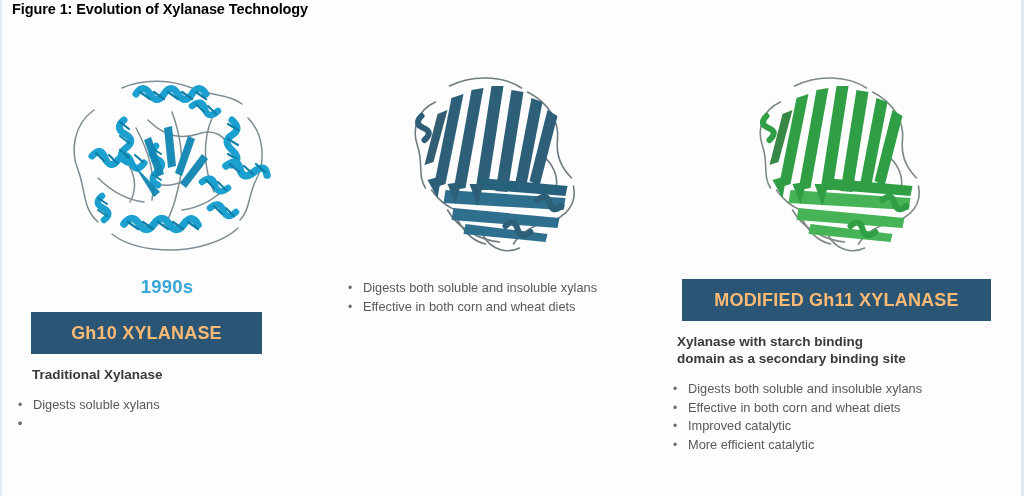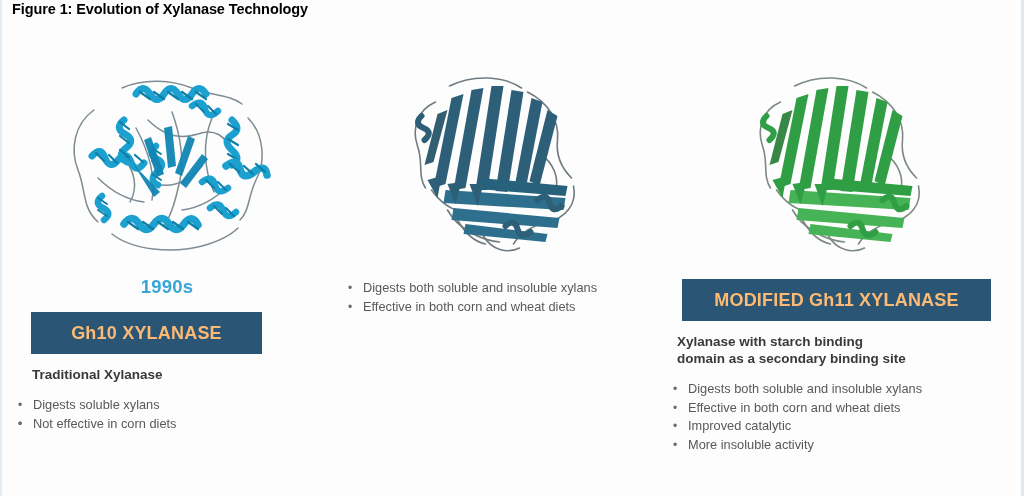--- a/index.html
+++ b/index.html
@@ -238,21 +238,21 @@
 
     <div class="decade d1">1990s</div>
 
     <div class="banner b1">Gh10 XYLANASE</div>
 
     <div class="subtitle sub-c1">Traditional Xylanase</div>
 
     <ul class="bullets bl-1">
       <li><span class="bul">•</span><span>Digests soluble xylans</span></li>
       <li><span class="bul">•</span></li>
-      <li><span class="bul">•</span><span>Not effective in corn diets</span></li>
+      <li><span class="bul">•</span></li>
     </ul>
   </div>
 
   <div class="col col-2">
 
     <div class="struct-wrap">
       <svg width="215" height="208" viewBox="0 0 215 208">
         <g fill="none" stroke="#6f7b80" stroke-width="1.6" stroke-linecap="round">
           <path d="M48 44 C30 52 24 70 30 88 C36 104 30 118 38 130"></path>
           <path d="M62 28 C86 16 116 18 134 30"></path>
@@ -366,17 +366,17 @@
 
     <div class="subtitle sub-c3">
       <div>Xylanase with starch binding</div>
       <div>domain as a secondary binding site</div>
     </div>
 
     <ul class="bullets bl-3">
       <li><span class="bul">•</span><span>Digests both soluble and insoluble xylans</span></li>
       <li><span class="bul">•</span><span>Effective in both corn and wheat diets</span></li>
       <li><span class="bul">•</span><span>Improved catalytic</span></li>
-      <li><span class="bul">•</span><span>More insoluble activity</span></li>
+      <li><span class="bul">•</span><span>More efficient catalytic</span></li>
     </ul>
   </div>
 
 </div>
 
 </body></html>

